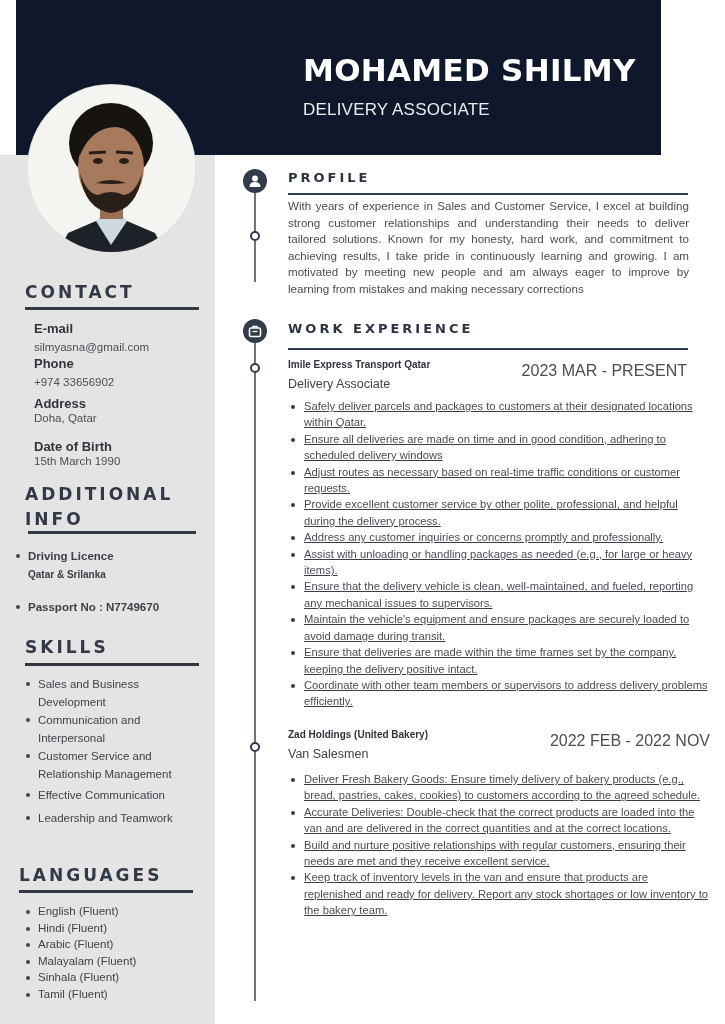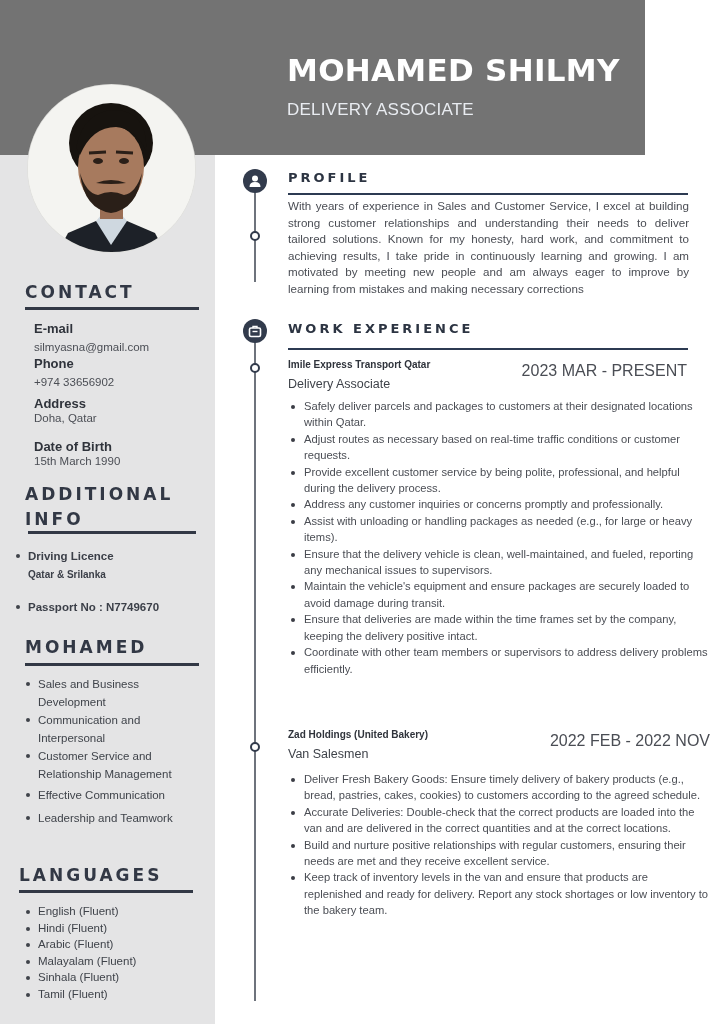--- a/index.html
+++ b/index.html
@@ -1,21 +1,21 @@
 <!DOCTYPE html>
 <html><head>
 <meta charset="utf-8">
 <style>
   * { box-sizing: border-box; margin: 0; padding: 0; }
   html, body { width: 725px; height: 1024px; overflow: hidden; background: #ffffff; }
   body { position: relative; font-family: "Liberation Sans", sans-serif; color: #3a3d45; }
 
   .header {
-    position: absolute; left: 0; top: 0; width: 645px; height: 155px;
-    background: #737373;
+    position: absolute; left: 16px; top: 0; width: 645px; height: 155px;
+    background: #0f172a;
   }
   .name {
     position: absolute; left: 287px; top: 52px;
     font-family: "DejaVu Sans", sans-serif; font-weight: bold;
     font-size: 31px; color: #ffffff; letter-spacing: 0.3px;
   }
   .jobtitle {
     position: absolute; left: 287px; top: 100px;
     font-size: 17px; color: #e9ecf1; letter-spacing: 0.2px;
   }
@@ -70,21 +70,21 @@
   .profile-text {
     position: absolute; left: 288px; top: 198px; width: 401px;
     font-size: 11.6px; line-height: 16.6px; color: #4a4d54; text-align: justify;
   }
 
   .job-company { position: absolute; left: 288px; font-size: 10px; font-weight: bold; color: #2f333b; }
   .job-role { position: absolute; left: 288px; font-size: 12.5px; color: #3f434a; }
   .job-date { position: absolute; right: 38px; font-size: 16px; color: #4a4d54; }
   .job-date.wide { right: 15px; }
 
-  .bullets { position: absolute; left: 290px; list-style: none; }
+  .bullets { position: absolute; left: 290px; list-style: none; text-decoration: underline; }
   .bullets li {
     position: relative; padding-left: 14px; font-size: 11.2px; line-height: 16.4px; color: #4a4d54;
   }
   .bullets li::before {
     content: ""; position: absolute; left: 1px; top: 7px; width: 4px; height: 4px;
     background: #3a3d45; border-radius: 50%;
   }
 </style>
 </head>
 <body>
@@ -142,21 +142,21 @@
 <ul class="side-list addinfo" style="left:14px; top:547px; width:190px;">
   <li style="margin-bottom:14px;">
     <span>Driving Licence</span>
     <span class="sub">Qatar &amp; Srilanka</span>
   </li>
   <li>
     <span>Passport No : N7749670</span>
   </li>
 </ul>
 
-<div class="side-heading" style="left:25px; top:637px;">MOHAMED</div>
+<div class="side-heading" style="left:25px; top:637px;">SKILLS</div>
 <div class="side-rule" style="left:25px; top:663px; width:174px;"></div>
 
 <ul class="side-list" style="left:24px; top:675px; width:165px;">
   <li>Sales and Business Development</li>
   <li>Communication and Interpersonal</li>
   <li style="margin-bottom:3px;">Customer Service and Relationship Management</li>
   <li style="margin-bottom:5px;">Effective Communication</li>
   <li>Leadership and Teamwork</li>
 </ul>
 
@@ -198,22 +198,23 @@
 
 <div class="main-heading" style="top:321px;">WORK EXPERIENCE</div>
 <div class="main-rule" style="top:348px;"></div>
 
 <div class="job-company" style="top:359px;">Imile Express Transport Qatar</div>
 <div class="job-date" style="top:362px;">2023 MAR - PRESENT</div>
 <div class="job-role" style="top:377px;">Delivery Associate</div>
 
 <ul class="bullets" style="top:398px; width:420px;">
   <li>Safely deliver parcels and packages to customers at their designated locations within Qatar.</li>
+  <li>Ensure all deliveries are made on time and in good condition, adhering to scheduled delivery windows</li>
   <li>Adjust routes as necessary based on real-time traffic conditions or customer requests.</li>
-  <li>Provide excellent customer service by being polite, professional, and helpful during the delivery process.</li>
+  <li>Provide excellent customer service by other polite, professional, and helpful during the delivery process.</li>
   <li>Address any customer inquiries or concerns promptly and professionally.</li>
   <li>Assist with unloading or handling packages as needed (e.g., for large or heavy items).</li>
   <li>Ensure that the delivery vehicle is clean, well-maintained, and fueled, reporting any mechanical issues to supervisors.</li>
   <li>Maintain the vehicle's equipment and ensure packages are securely loaded to avoid damage during transit.</li>
   <li>Ensure that deliveries are made within the time frames set by the company, keeping the delivery positive intact.</li>
   <li>Coordinate with other team members or supervisors to address delivery problems efficiently.</li>
 </ul>
 
 <div class="job-company" style="top:729px;">Zad Holdings (United Bakery)</div>
 <div class="job-date wide" style="top:732px;">2022 FEB - 2022 NOV</div>

